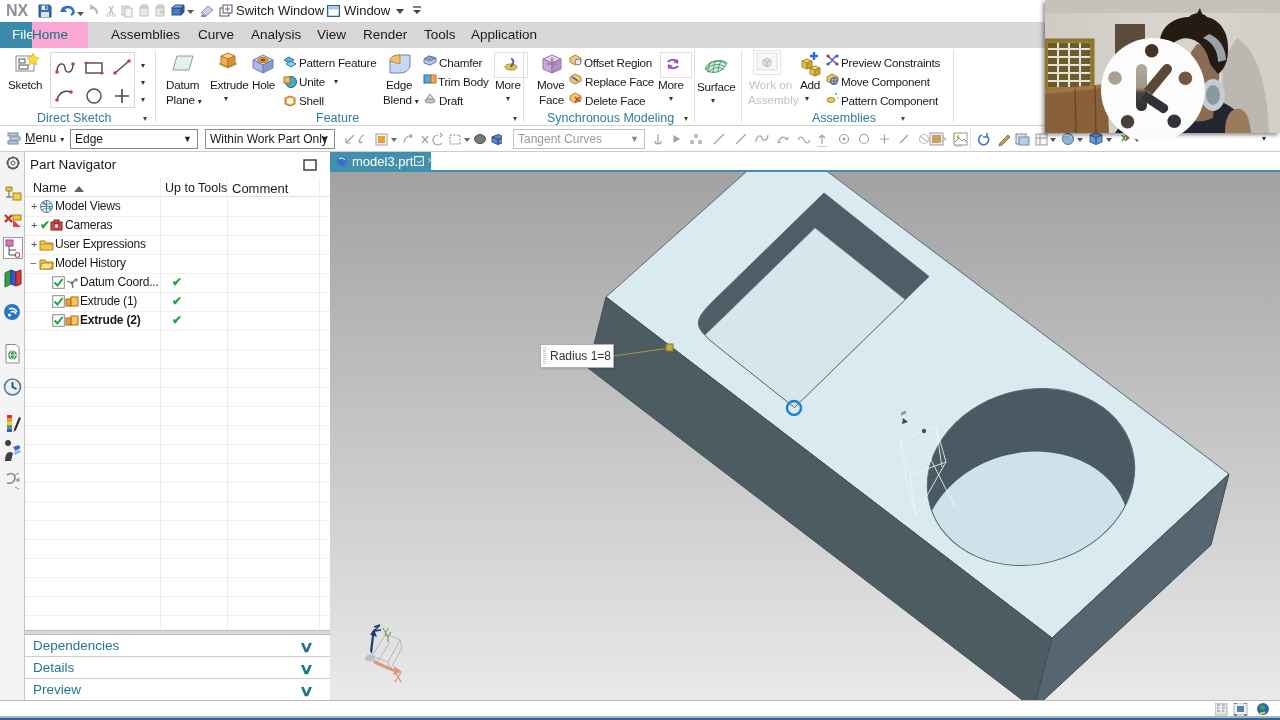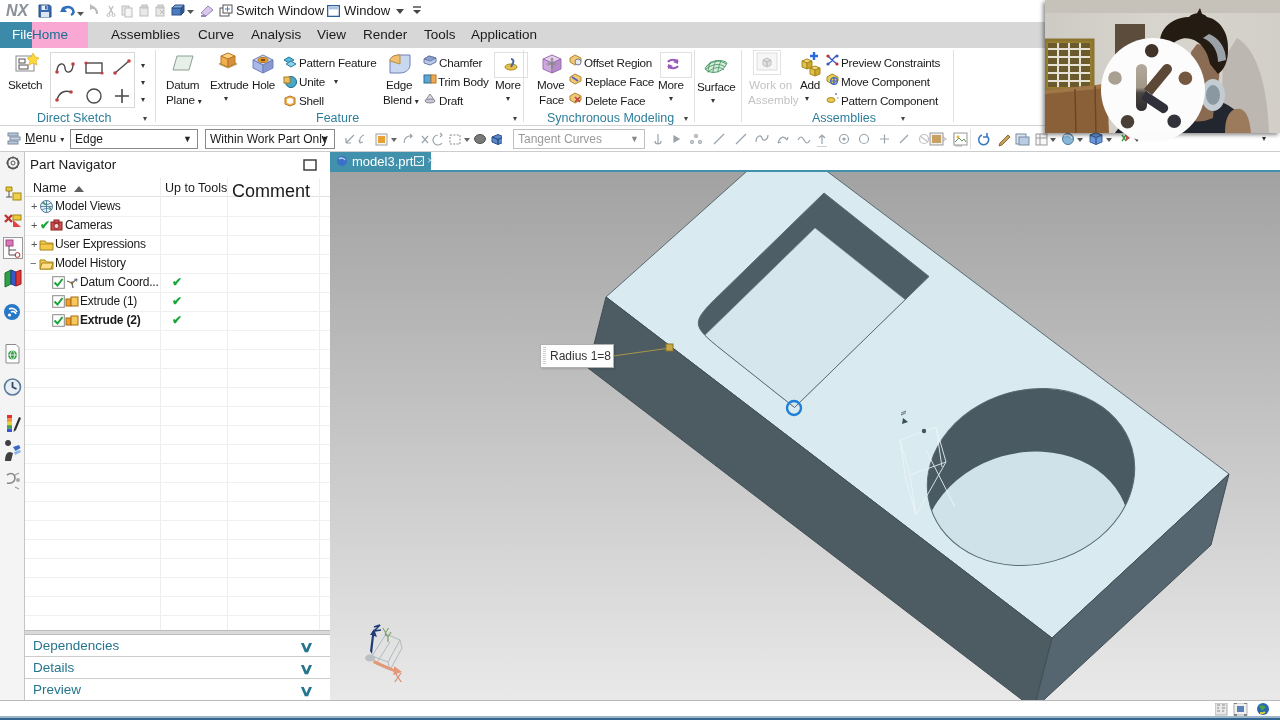--- a/index.html
+++ b/index.html
@@ -1,21 +1,21 @@
 <!DOCTYPE html>
 <html><head>
 <meta charset="utf-8">
 <style>
 * { margin:0; padding:0; box-sizing:border-box; }
 html,body { width:1280px; height:720px; overflow:hidden; font-family:"Liberation Sans",sans-serif; background:#fff; }
 #stage { position:absolute; left:0; top:0; width:1280px; height:720px; }
 .abs { position:absolute; }
 
 #titlebar { left:0; top:0; width:1280px; height:22px; background:#fff; font-size:13px; color:#1a1a1a; }
-#nxlogo { left:6px; top:2px; font-size:16px; font-weight:bold; color:#8a9199; letter-spacing:0px;font-style:italic; }
+#nxlogo { left:6px; top:2px; font-size:16px; font-weight:bold; color:#8a9199; letter-spacing:0px; }
 #apptitle { left:640px; top:4px; width:260px; text-align:center; font-size:13px; color:#1a1a1a; margin-left:-5px;}
 .tbtxt { top:3px; font-size:13px; color:#1a1a1a; }
 
 #menubar { left:0; top:22px; width:1280px; height:36px; background:#d7d7d7; font-size:13.5px; color:#1c1c1c; }
 #filetab { left:0; top:0; width:46px; height:26px; background:#3b8aa9; color:#fff; text-align:center; line-height:26px; }
 #hometab { left:32px; top:0; width:56px; height:26px; background:#f9a8d4; color:#17708f; text-align:left; line-height:26px; }
 .mitem { top:0; height:26px; line-height:26px; }
 
 #ribbon { left:0; top:48px; width:1280px; height:78px; background:#fff; border-bottom:1px solid #d4d4d4; }
 .glabel { position:absolute; top:63px; font-size:12.5px; color:#2d7e9c; }
@@ -464,21 +464,21 @@
   <svg class="abs" style="left:278px;top:6px" width="15" height="14">
         <rect x="1" y="2" width="12" height="10" fill="#fff" stroke="#333" stroke-width="1.4"></rect>
       </svg>
 
   <div class="abs" style="left:0;top:26px;width:305px;height:19px;border-bottom:1px solid #e2e2e2"></div>
   <div class="abs" style="left:8px;top:29px;font-size:12.5px;color:#1a1a1a">Name</div>
   <svg class="abs" style="left:48px;top:33px" width="12" height="8">
         <path d="M6 1 L11 7 L1 7 Z" fill="#606060"></path>
       </svg>
   <div class="abs" style="left:140px;top:29px;font-size:12.5px;color:#1a1a1a">Up to Tools</div>
-  <div class="abs" style="left:207px;top:29px;font-size:18px;color:#1a1a1a">Comment</div>
+  <div class="abs" style="left:207px;top:29px;font-size:13px;color:#1a1a1a">Comment</div>
 
   <div class="pngrid" style="left:135px;top:26px;width:1px;height:457px"></div>
   <div class="pngrid" style="left:202px;top:26px;width:1px;height:457px"></div>
   <div class="pngrid" style="left:294px;top:26px;width:1px;height:457px"></div>
 
   <div id="rowlines">
         <div class="abs" style="left:0;top:64px;width:305px;height:1px;background:#f0f0f0"></div>
         <div class="abs" style="left:0;top:83px;width:305px;height:1px;background:#f0f0f0"></div>
         <div class="abs" style="left:0;top:102px;width:305px;height:1px;background:#f0f0f0"></div>
         <div class="abs" style="left:0;top:121px;width:305px;height:1px;background:#f0f0f0"></div>

